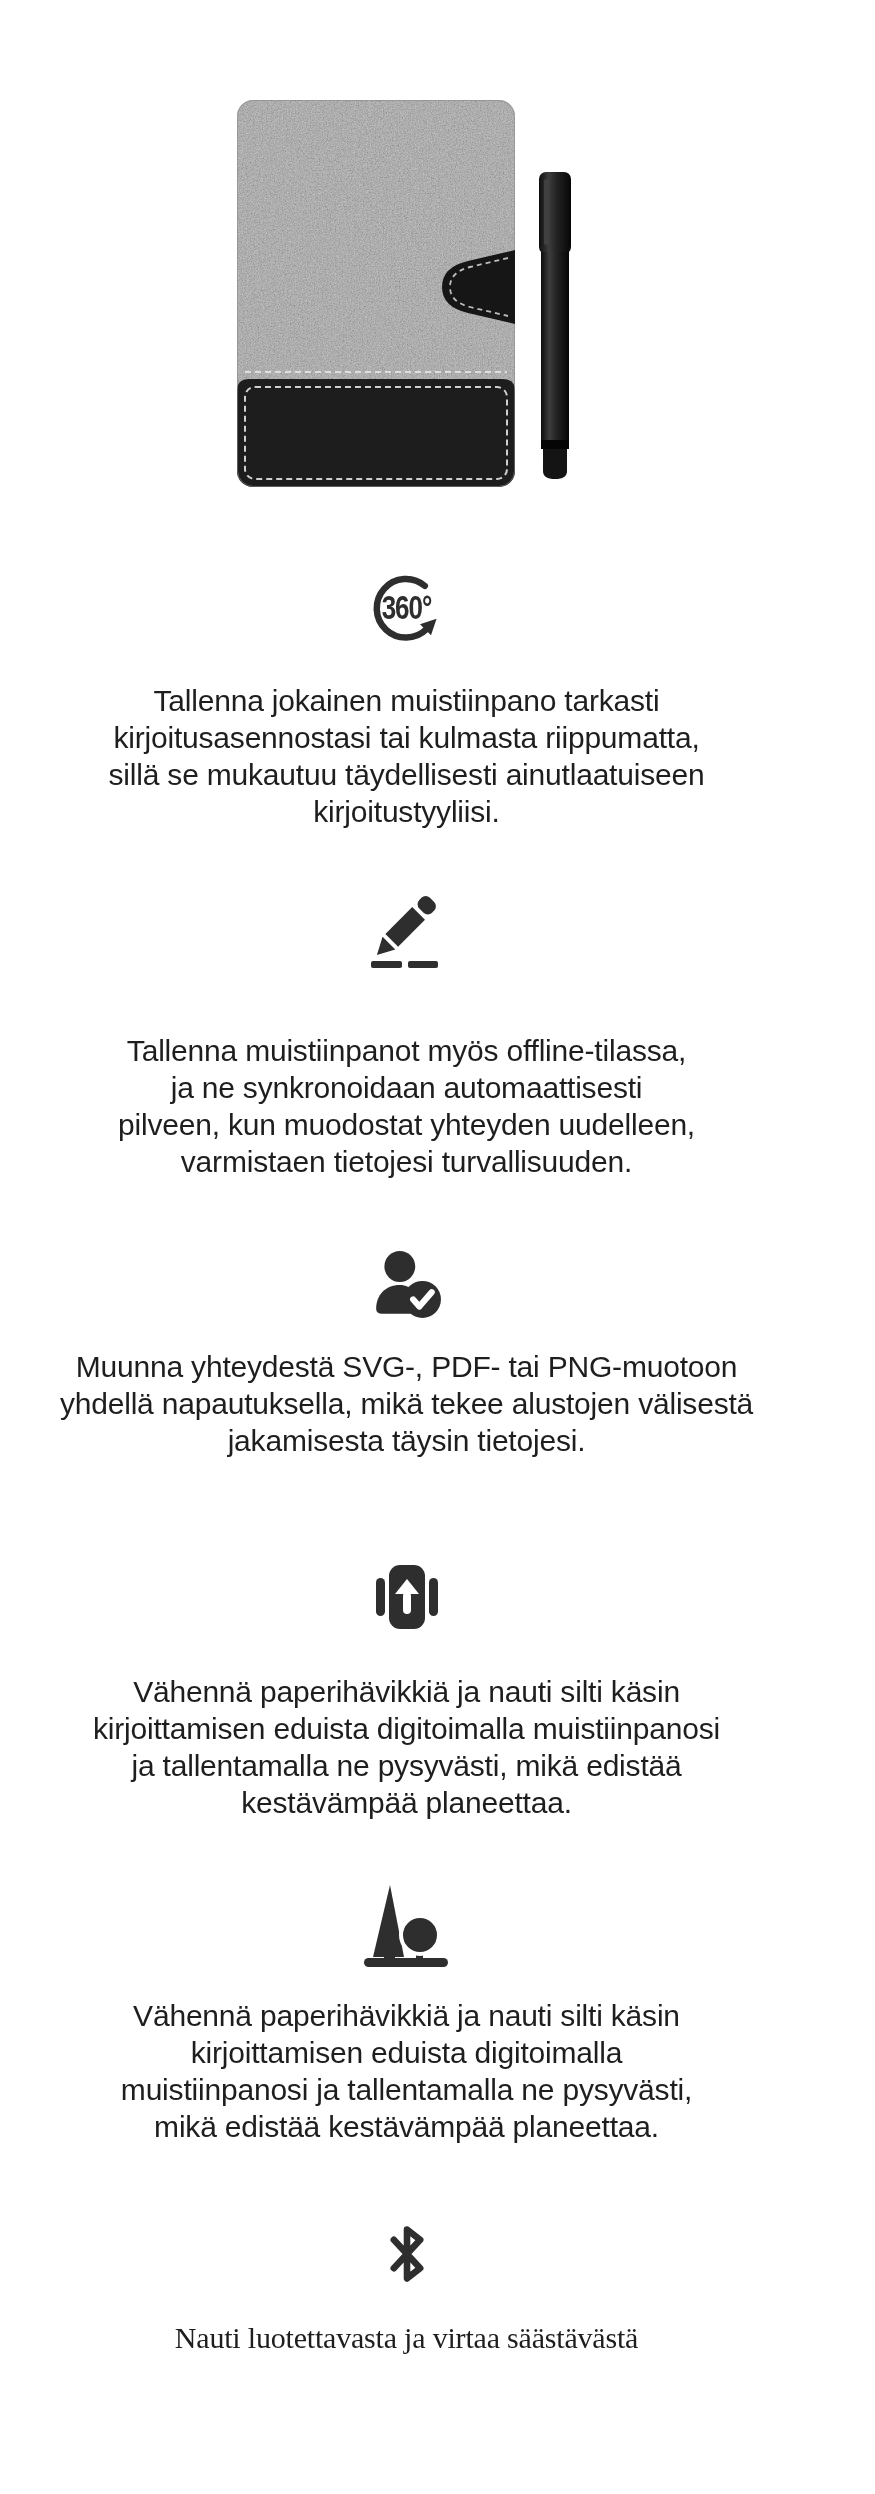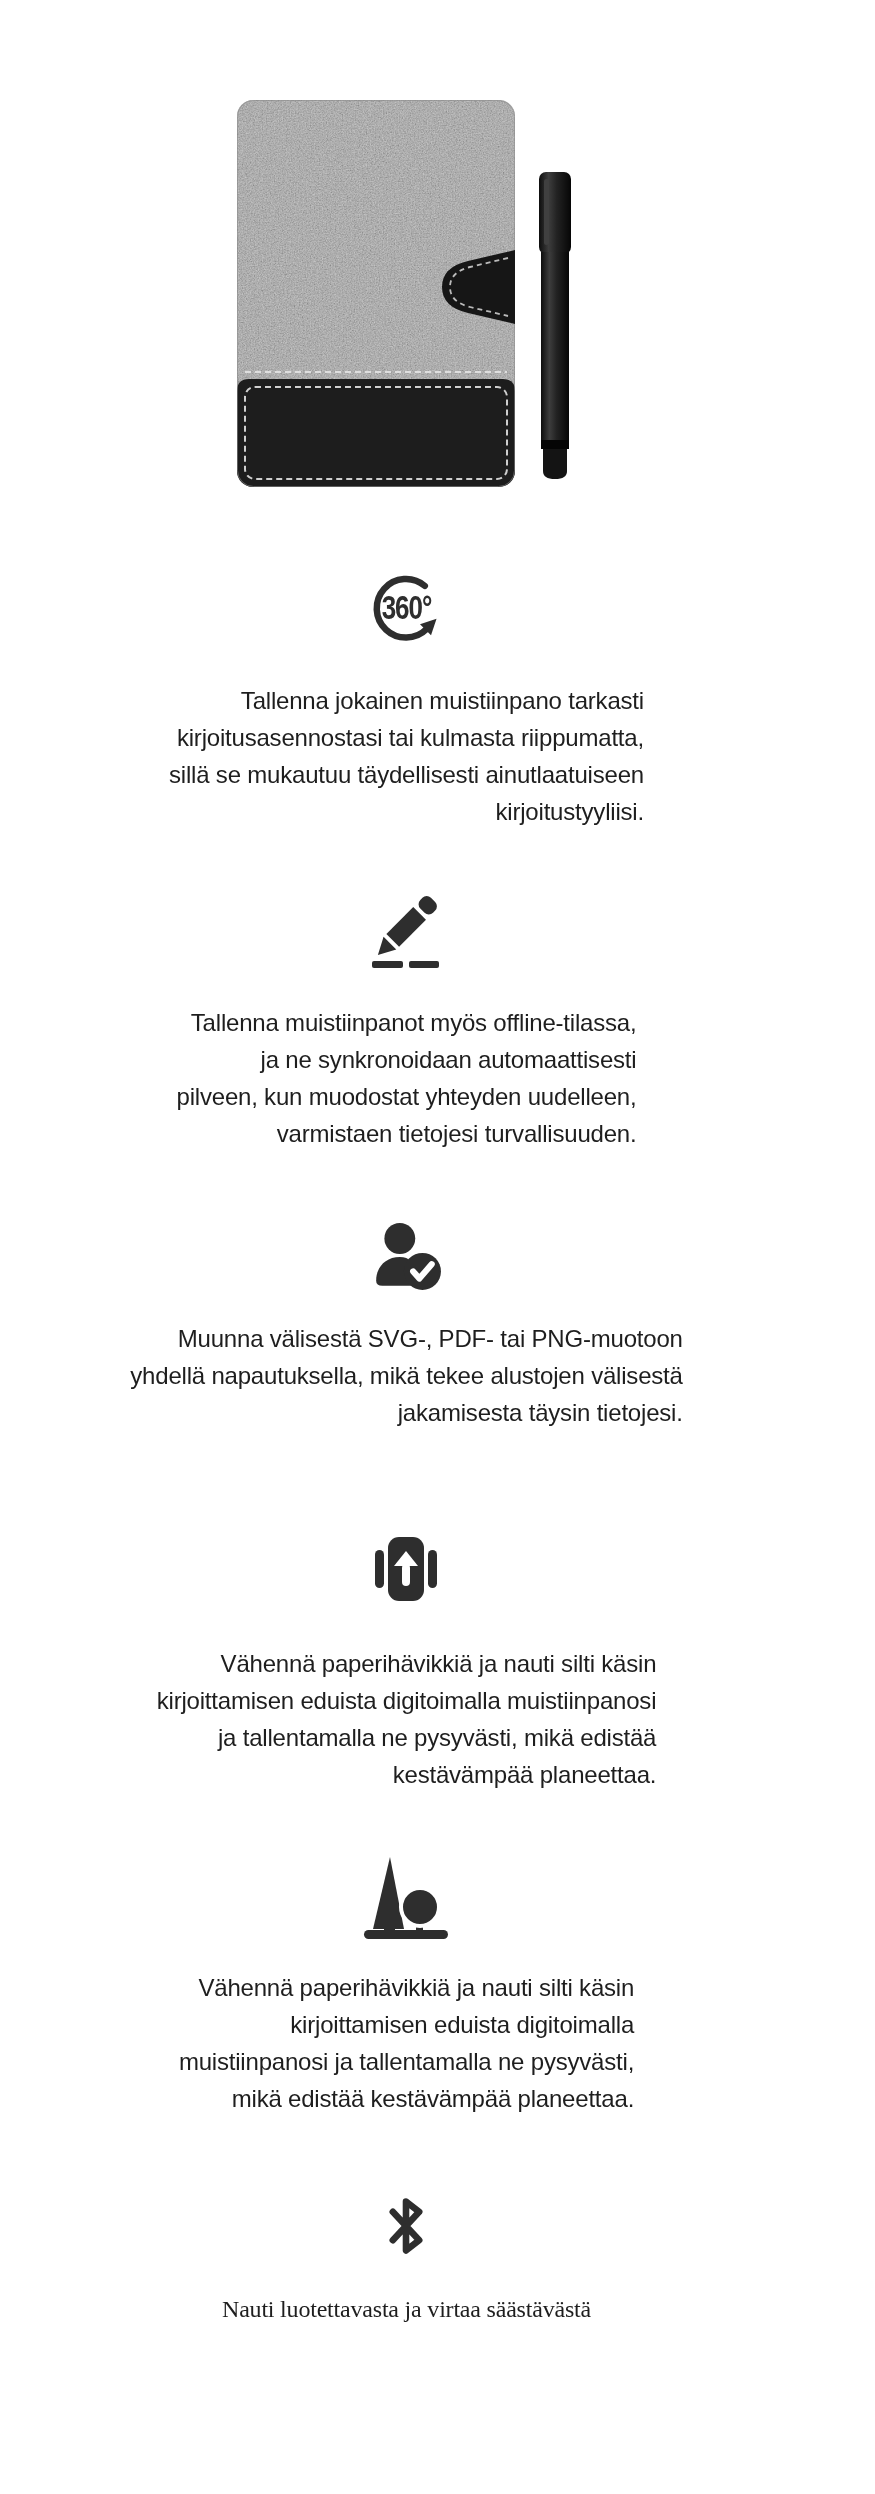--- a/index.html
+++ b/index.html
@@ -6,26 +6,26 @@
   .page{
     width:813px;height:2494px;overflow:hidden;background:var(--bg,#ffffff);
     font-family:"Liberation Sans","DejaVu Sans",sans-serif;color:var(--text,#1e1e1e);
     display:flex;flex-direction:column;align-items:center;
   }
   .hero{margin-top:100px;width:340px;height:390px;}
   .hero svg{display:block;}
   .feature{display:flex;flex-direction:column;align-items:center;text-align:center;}
   .icon-wrap{display:flex;align-items:center;justify-content:center;}
   .icon-wrap svg{display:block;}
-  .copy{margin:0;font-size:24px;line-height:37px;letter-spacing:-0.2px;font-stretch:semi-condensed;text-align:right;}
+  .copy{margin:0;font-size:30px;line-height:37px;letter-spacing:-0.2px;font-stretch:semi-condensed;}
   .copy .line{display:block;white-space:pre;}
   .ink{fill:#2e2e2e;}
   .ink-stroke{stroke:#2e2e2e;fill:none;}
   .f-360{margin-top:78px;}    .f-360 .icon-wrap{margin-bottom:36px;}
-  .f-pencil{margin-top:64px;} .f-pencil .icon-wrap{margin-bottom:34px;}
+  .f-pencil{margin-top:64px;gap:28px;} .f-pencil .icon-wrap{margin-bottom:34px;}
   .f-user{margin-top:70px;}   .f-user .icon-wrap{margin-bottom:28px;}
   .f-device{margin-top:106px;}.f-device .icon-wrap{margin-bottom:44px;}
   .f-tree{margin-top:64px;}   .f-tree .icon-wrap{margin-bottom:28px;}
   .f-bt{margin-top:76px;font-family:Liberation Serif, serif;}     .f-bt .icon-wrap{margin-bottom:32px;}
 </style>
 </head>
 <body>
 
 <div class="page">
 
@@ -113,21 +113,21 @@
   <section class="feature f-user">
     <div class="icon-wrap">
       <svg width="72" height="70" viewBox="0 0 70 68">
         <circle class="ink" cx="28" cy="16" r="15"></circle>
         <path class="ink" d="M28 34 C14 34 5 44 5 57 Q5 62 11 62 H38 Q45 62 45 56 C45 44 40 34 28 34 Z"></path>
         <circle class="ink" cx="50" cy="48" r="18"></circle>
         <path d="M41 48 L47 55 L59 41" fill="none" stroke="#ffffff" stroke-width="6" stroke-linecap="round" stroke-linejoin="round"></path>
       </svg>
     </div>
     <p class="copy">
-      <span class="line">Muunna välisestä SVG-, PDF- tai PNG-muotoon</span>
+      <span class="line">Muunna yhteydestä SVG-, PDF- tai PNG-muotoon</span>
       <span class="line">yhdellä napautuksella, mikä tekee alustojen välisestä</span>
       <span class="line">jakamisesta täysin tietojesi.</span>
     </p>
   </section>
 
   <section class="feature f-device">
     <div class="icon-wrap">
       <svg width="62" height="64" viewBox="0 0 62 64">
         <rect class="ink" x="0" y="13" width="9" height="38" rx="4.5"></rect>
         <rect class="ink" x="53" y="13" width="9" height="38" rx="4.5"></rect>

